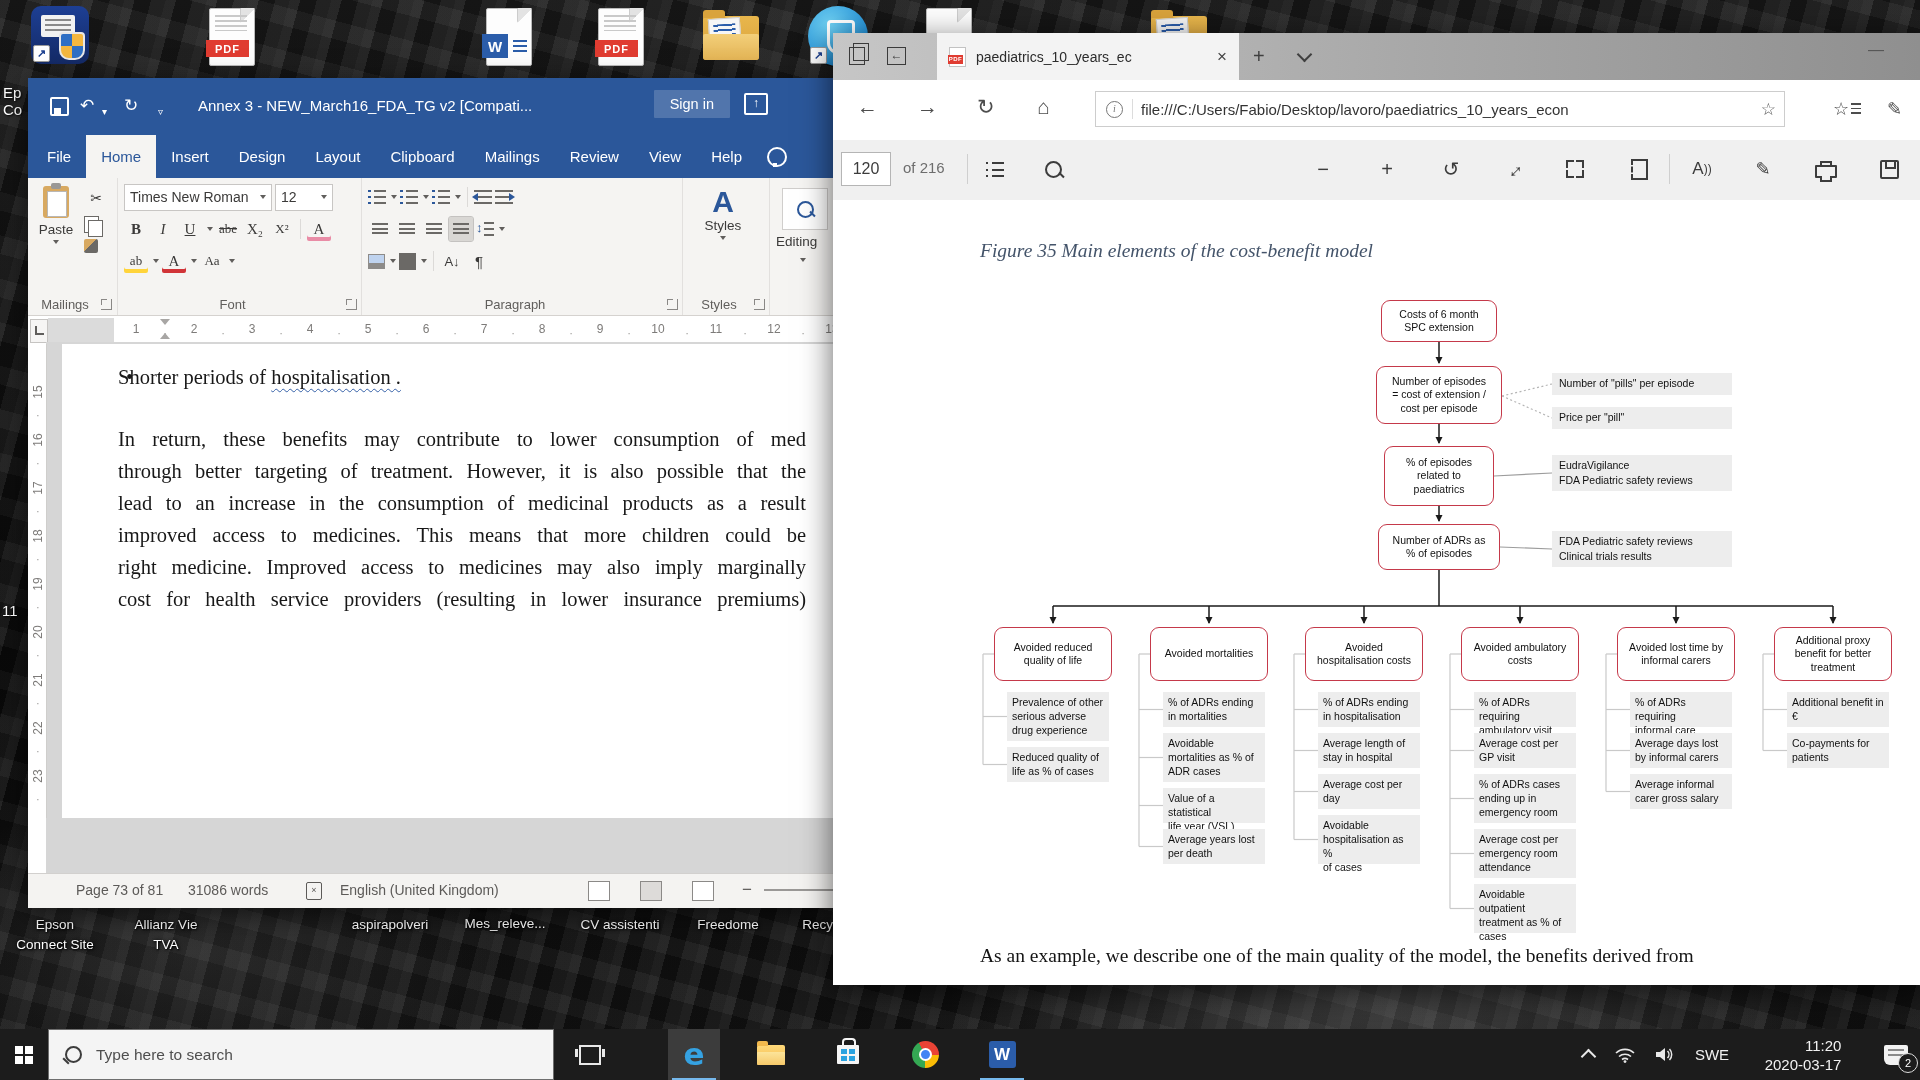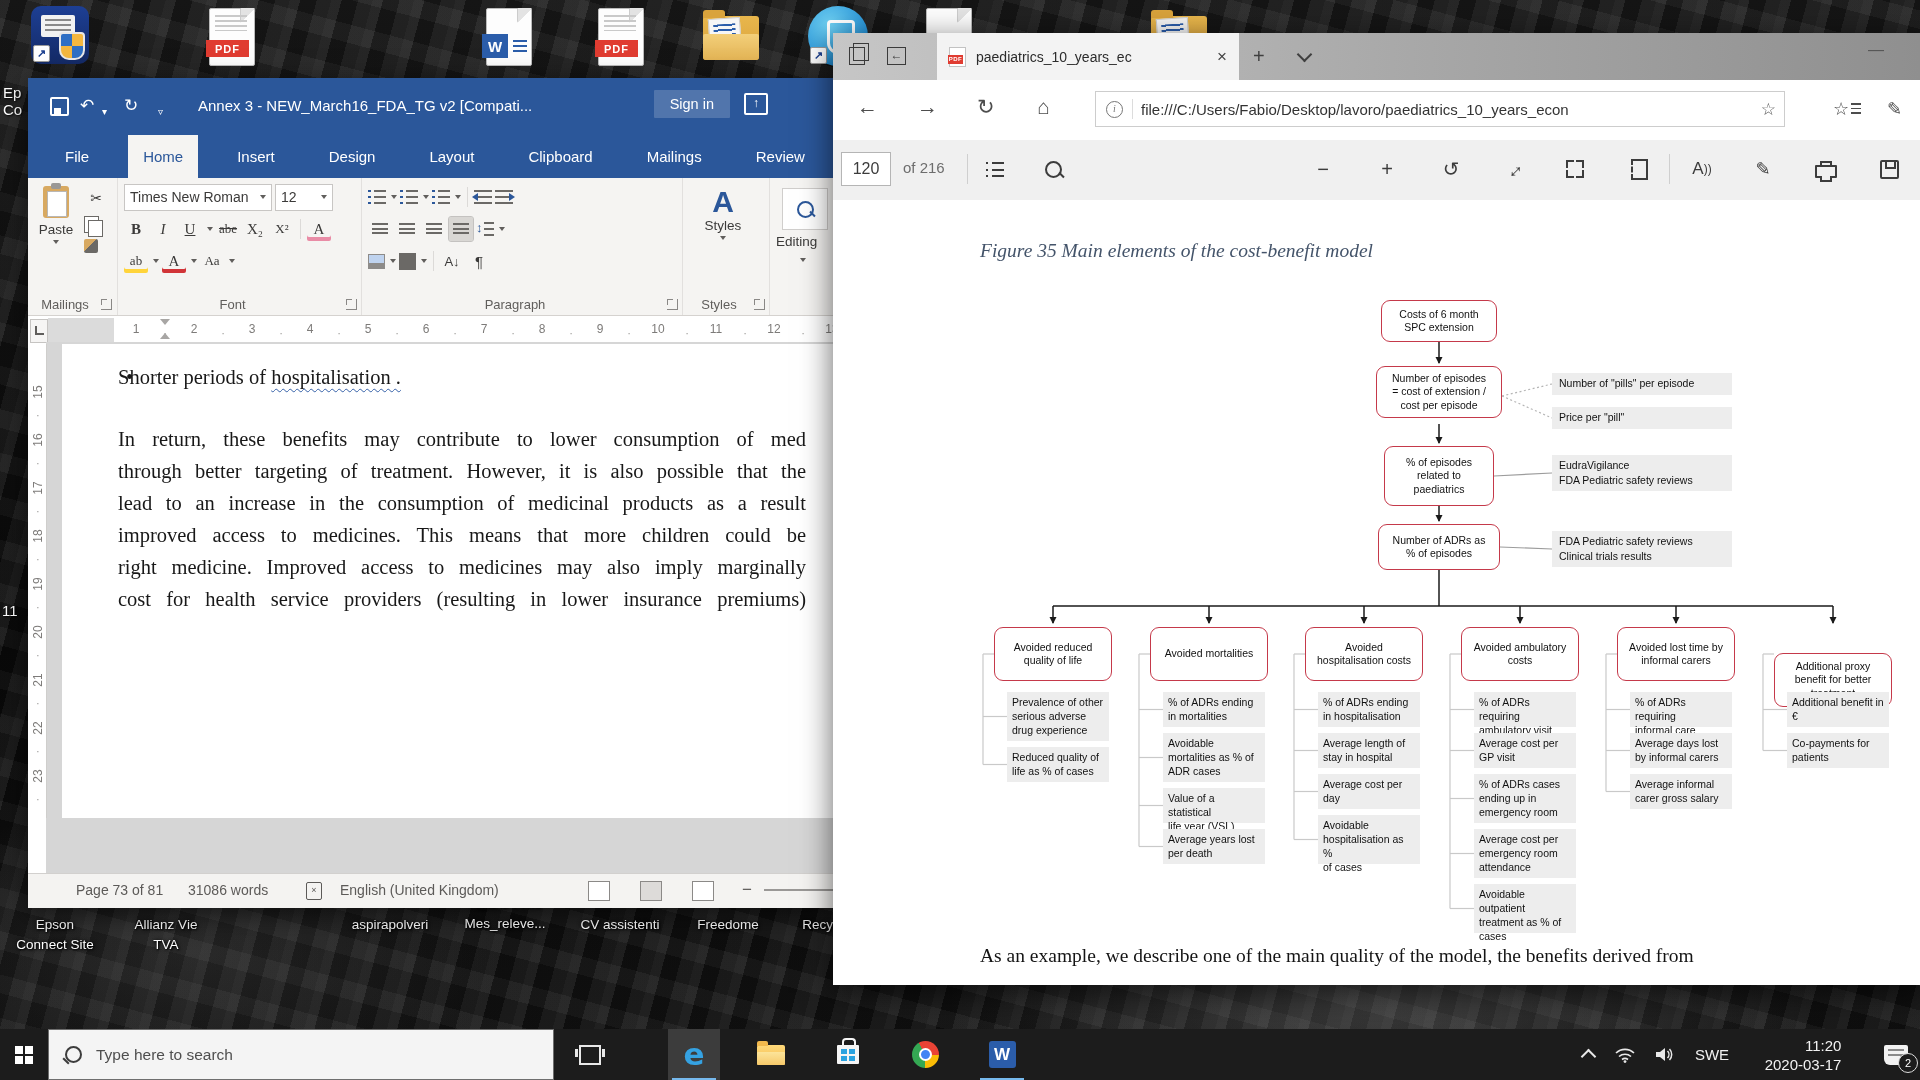--- a/index.html
+++ b/index.html
@@ -51,21 +51,21 @@
     box-shadow:0 6px 24px rgba(0,0,0,.55);overflow:hidden;}
   .w-titlebar{position:absolute;left:0;top:0;right:0;height:57px;background:#2b579a;color:#fff;}
   .w-title{position:absolute;left:170px;top:19px;font-size:15px;color:#fff;white-space:nowrap;}
   .qat{position:absolute;top:18px;font-size:17px;color:#fff;line-height:20px;}
   .i-save{position:absolute;left:22px;top:19px;width:15px;height:15px;border:2px solid #fff;border-radius:2px;}
   .i-save::after{content:"";position:absolute;left:2px;bottom:0;width:7px;height:6px;background:#fff;}
   .i-share{position:absolute;right:66px;top:15px;width:20px;height:18px;border:2px solid #fff;border-radius:2px;
     color:#fff;font-size:12px;text-align:center;line-height:16px;}
   .btn-signin{position:absolute;right:104px;top:12px;padding:6px 16px;background:rgba(255,255,255,.18);
     color:#fff;font-size:14.5px;border-radius:1px;}
-  .w-tabs{position:absolute;left:0;top:57px;right:0;height:43px;background:#2b579a;display:flex;align-items:stretch;padding-left:22px;gap:24px;}
+  .w-tabs{position:absolute;left:0;top:57px;right:0;height:43px;background:#2b579a;display:flex;align-items:stretch;padding-left:4px;}
   .w-tab{color:#fff;font-size:15px;padding:0 15px;display:flex;align-items:center;}
   .w-tab.active{background:#f5f4f2;color:#2b579a;}
   .bulb{width:16px;height:16px;border:2px solid #fff;border-radius:50%;align-self:center;margin-left:10px;position:relative;}
   .bulb::after{content:"";position:absolute;left:4px;top:14px;width:4px;height:4px;background:#fff;}
   .w-ribbon{position:absolute;left:0;top:100px;right:0;height:137px;background:#f5f4f2;border-bottom:1px solid #d5d2cf;color:#3b3a39;}
   .wg{position:absolute;top:0;bottom:0;}
   .wg+.wg{border-left:1px solid #e2e0de;}
   .wg-label{position:absolute;bottom:3px;left:0;right:14px;text-align:center;font-size:13px;color:#605e5c;}
   .launcher{position:absolute;bottom:5px;right:4px;width:10px;height:10px;border-left:1.5px solid #8a8886;border-top:1.5px solid #8a8886;transform:rotate(180deg);}
   .launcher::after{content:"";position:absolute;right:0;bottom:0;width:5px;height:5px;border-right:1.5px solid #8a8886;border-bottom:1.5px solid #8a8886;}
@@ -671,21 +671,21 @@
           <line x1="930" y1="454" x2="941" y2="454" class="l-brk"></line>
           <line x1="930" y1="509.5" x2="954" y2="509.5" class="l-brk"></line>
           <line x1="930" y1="550.5" x2="954" y2="550.5" class="l-brk"></line>
           <line x1="930" y1="454" x2="930" y2="550.5" class="l-brk"></line>
         </svg>
       <div id="flowchart-boxes">
           <div class="fc-red" style="left: 548px; top: 100px; width: 116px; height: 42px;">
             <div>Costs of 6 month</div>
             <div>SPC extension</div>
           </div>
-          <div class="fc-red" style="left: 543px; top: 166px; width: 126px; height: 52px;">
+          <div class="fc-red" style="left: 543px; top: 166px; width: 126px; height: 58px;">
             <div>Number of episodes</div>
             <div>= cost of extension /</div>
             <div>cost per episode</div>
           </div>
           <div class="fc-red" style="left: 551px; top: 246px; width: 110px; height: 60px;">
             <div>% of episodes</div>
             <div>related to</div>
             <div>paediatrics</div>
           </div>
           <div class="fc-red" style="left: 545px; top: 324px; width: 122px; height: 46px;">
@@ -796,21 +796,21 @@
             <div>informal care</div>
           </div>
           <div class="fc-gray" style="left: 797px; top: 533px; width: 102px; height: 35px;">
             <div>Average days lost</div>
             <div>by informal carers</div>
           </div>
           <div class="fc-gray" style="left: 797px; top: 574px; width: 102px; height: 35px;">
             <div>Average informal</div>
             <div>carer gross salary</div>
           </div>
-          <div class="fc-red" style="left: 941px; top: 427px; width: 118px; height: 54px; margin-top: 26px;">
+          <div class="fc-red" style="left: 941px; top: 427px; width: 118px; height: 54px;">
             <div>Additional proxy</div>
             <div>benefit for better</div>
             <div>treatment</div>
           </div>
           <div class="fc-gray" style="left: 954px; top: 492px; width: 102px; height: 35px;">
             <div>Additional benefit in</div>
             <div>€</div>
           </div>
           <div class="fc-gray" style="left: 954px; top: 533px; width: 102px; height: 35px;">
             <div>Co-payments for</div>

